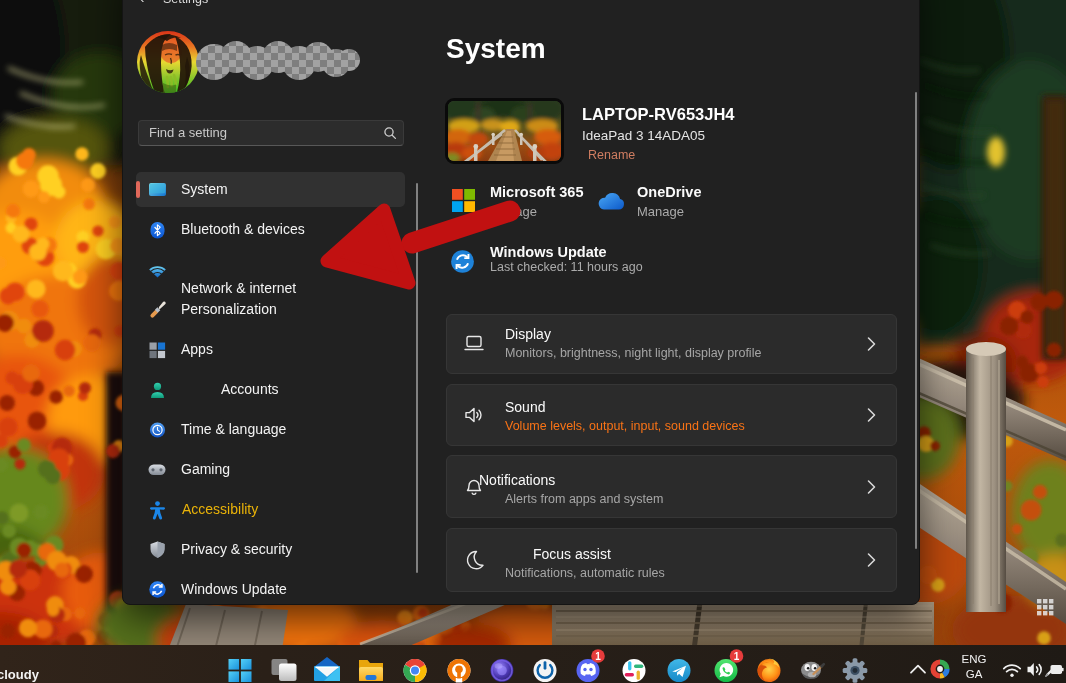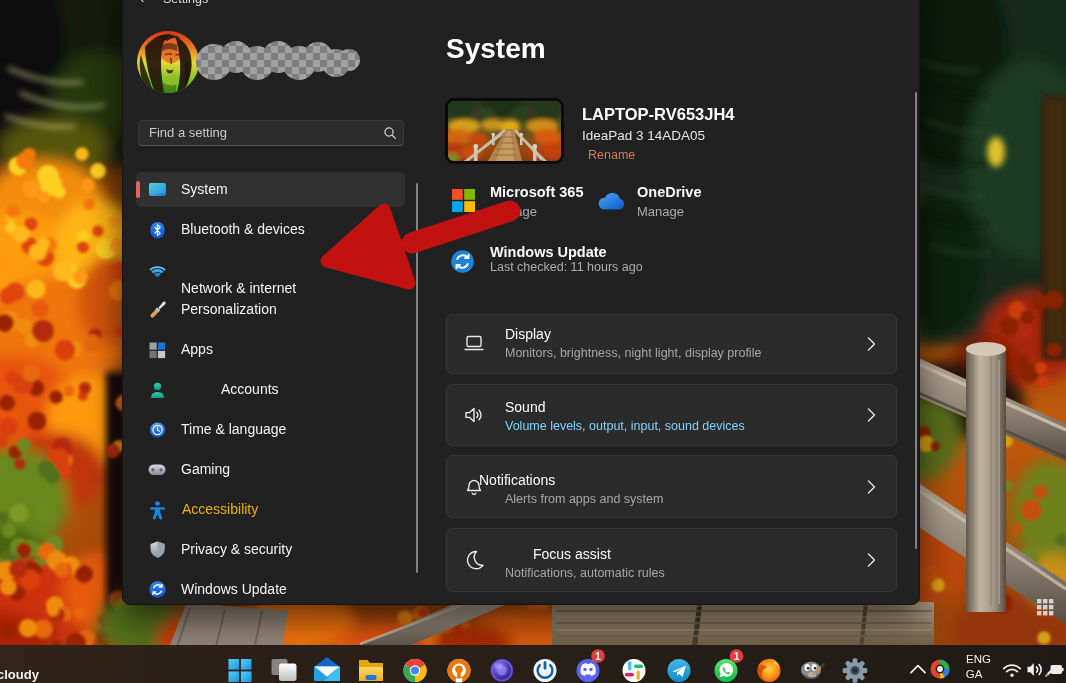--- a/index.html
+++ b/index.html
@@ -633,21 +633,21 @@
  <path d="M4.5,14.5 q1.5,-1.5 1.5,-5 a5,5 0 0 1 10,0 q0,3.5 1.5,5z"></path>
  <path d="M9.2,17.2 a2,2 0 0 0 3.6,0"></path>
 </svg>
 <svg class="abs" style="left:463px;top:549px" width="22" height="22" viewBox="0 0 22 22" fill="none" stroke="#e8e8e8" stroke-width="1.4" stroke-linecap="round" stroke-linejoin="round">
  <path d="M13.5,2.5 a8.6,8.6 0 1 0 6.5,13.8 a8.2,8.2 0 0 1 -6.5,-13.8z"></path>
 </svg>
 
 <div class="txt" style="left:505px;top:326px;font-size:14px;color:#fafafa;">Display</div>
 <div class="txt" style="left:505px;top:346px;font-size:12.5px;color:#a6a6a6;">Monitors, brightness, night light, display profile</div>
 <div class="txt" style="left:505px;top:399px;font-size:14px;color:#fafafa;">Sound</div>
-<div class="txt" style="left:505px;top:419px;font-size:12.5px;color:#7dd3fc;">Volume levels, output, input, sound devices</div>
+<div class="txt" style="left:505px;top:419px;font-size:12.5px;color:#f97316;">Volume levels, output, input, sound devices</div>
 <div class="txt" style="left:479px;top:472px;font-size:14px;color:#fafafa;">Notifications</div>
 <div class="txt" style="left:505px;top:492px;font-size:12.5px;color:#a6a6a6;">Alerts from apps and system</div>
 <div class="txt" style="left:505px;top:546px;font-size:14px;color:#fafafa;margin-left:28px;">Focus assist</div>
 <div class="txt" style="left:505px;top:566px;font-size:12.5px;color:#a6a6a6;">Notifications, automatic rules</div>
 
 <svg class="abs" style="left:866px;top:336px" width="11" height="16" viewBox="0 0 11 16" fill="none" stroke="#d8d8d8" stroke-width="1.6" stroke-linecap="round" stroke-linejoin="round">
     <path d="M2.5,2 L8.5,8 L2.5,14"></path>
   </svg>
 <svg class="abs" style="left:866px;top:407px" width="11" height="16" viewBox="0 0 11 16" fill="none" stroke="#d8d8d8" stroke-width="1.6" stroke-linecap="round" stroke-linejoin="round">
     <path d="M2.5,2 L8.5,8 L2.5,14"></path>
@@ -840,15 +840,15 @@
  <polygon points="-7.5,-2.8 -4.6,-2.8 -1.2,-6.4 -1.2,6.4 -4.6,2.8 -7.5,2.8" fill="#f0f0f0"></polygon>
  <path d="M1.6,-2.6 a4,4 0 0 1 0,5.2 M4.2,-4.9 a7.2,7.2 0 0 1 0,9.8" fill="none" stroke="#f0f0f0" stroke-width="1.6" stroke-linecap="round"></path>
 </g>
 <g transform="translate(1056,669.5)">
  <rect x="-5.5" y="-4.5" width="11.5" height="9" rx="1.8" fill="#ececec"></rect>
  <rect x="5.8" y="-1.8" width="1.8" height="3.6" rx="0.9" fill="#ececec"></rect>
  <path d="M-8.5,5 L-2.5,-1" stroke="#ececec" stroke-width="2.4" stroke-linecap="round"></path>
  <path d="M-8.5,5 l-1.6,1.6" stroke="#9a9a9a" stroke-width="1.8" stroke-linecap="round"></path>
 </g>
 </svg>
-<div class="txt" style="left:957px;top:653px;width:34px;text-align:right;font-size:11.5px;color:#f2f2f2;">ENG</div>
+<div class="txt" style="left:957px;top:653px;width:34px;text-align:center;font-size:11.5px;color:#f2f2f2;">ENG</div>
 <div class="txt" style="left:957px;top:668px;width:34px;text-align:center;font-size:11.5px;color:#f2f2f2;">GA</div>
 <div class="txt" style="left:-3px;top:667px;font-size:13px;color:#f2f2f2;font-weight:600;">cloudy</div>
 
 </body></html>

